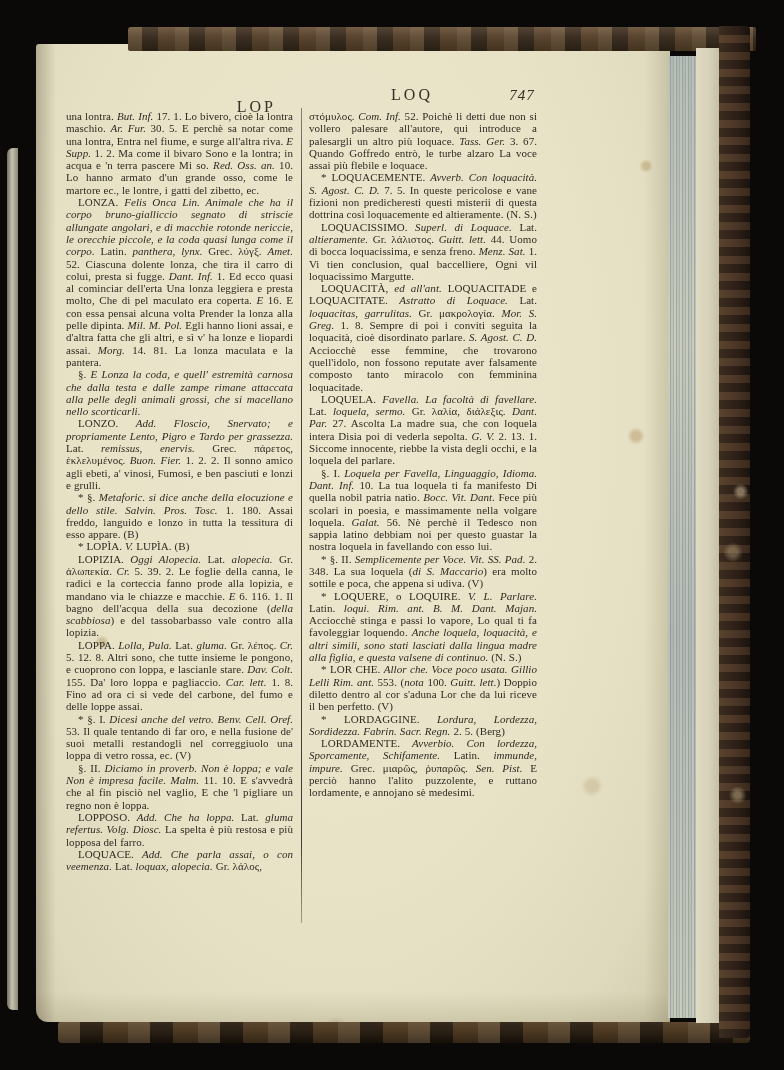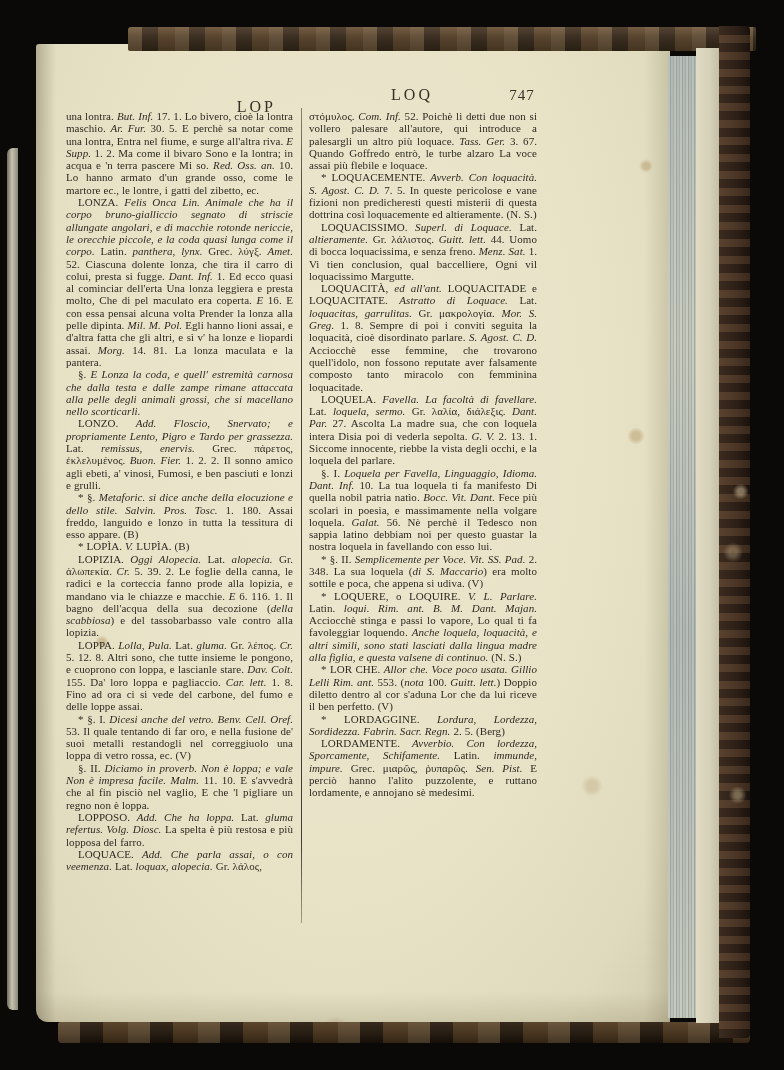--- a/index.html
+++ b/index.html
@@ -67,21 +67,21 @@
       linear-gradient(90deg,#503a2a 0%,#3c2a1f 55%,#241811 100%);
     border-radius:0 4px 4px 0;
   }
   
   .running-head{
     position:absolute;color:#363126;font-size:16px;letter-spacing:3px;
     text-align:center;font-weight:normal;
   }
   .h-left{left:90px;top:54px;width:150px;text-align:right;}
   .h-right{left:301px;top:42px;width:150px;}
-  .folio{left:446px;top:43px;width:80px;font-size:15px;letter-spacing:1px;}
+  .folio{left:446px;top:43px;width:80px;font-size:15px;letter-spacing:1px;font-style:italic;}
   
   .col{
     position:absolute;top:66px;color:#2f2a22;
   }
   .col-left{left:30px;width:227px;}
   .col-right{left:273px;width:228px;}
   .divider{
     position:absolute;left:265px;top:64px;width:1px;height:815px;
     background:linear-gradient(180deg,rgba(58,52,40,.55),#433d31 12%,#433d31 90%,rgba(58,52,40,.4));
   }

